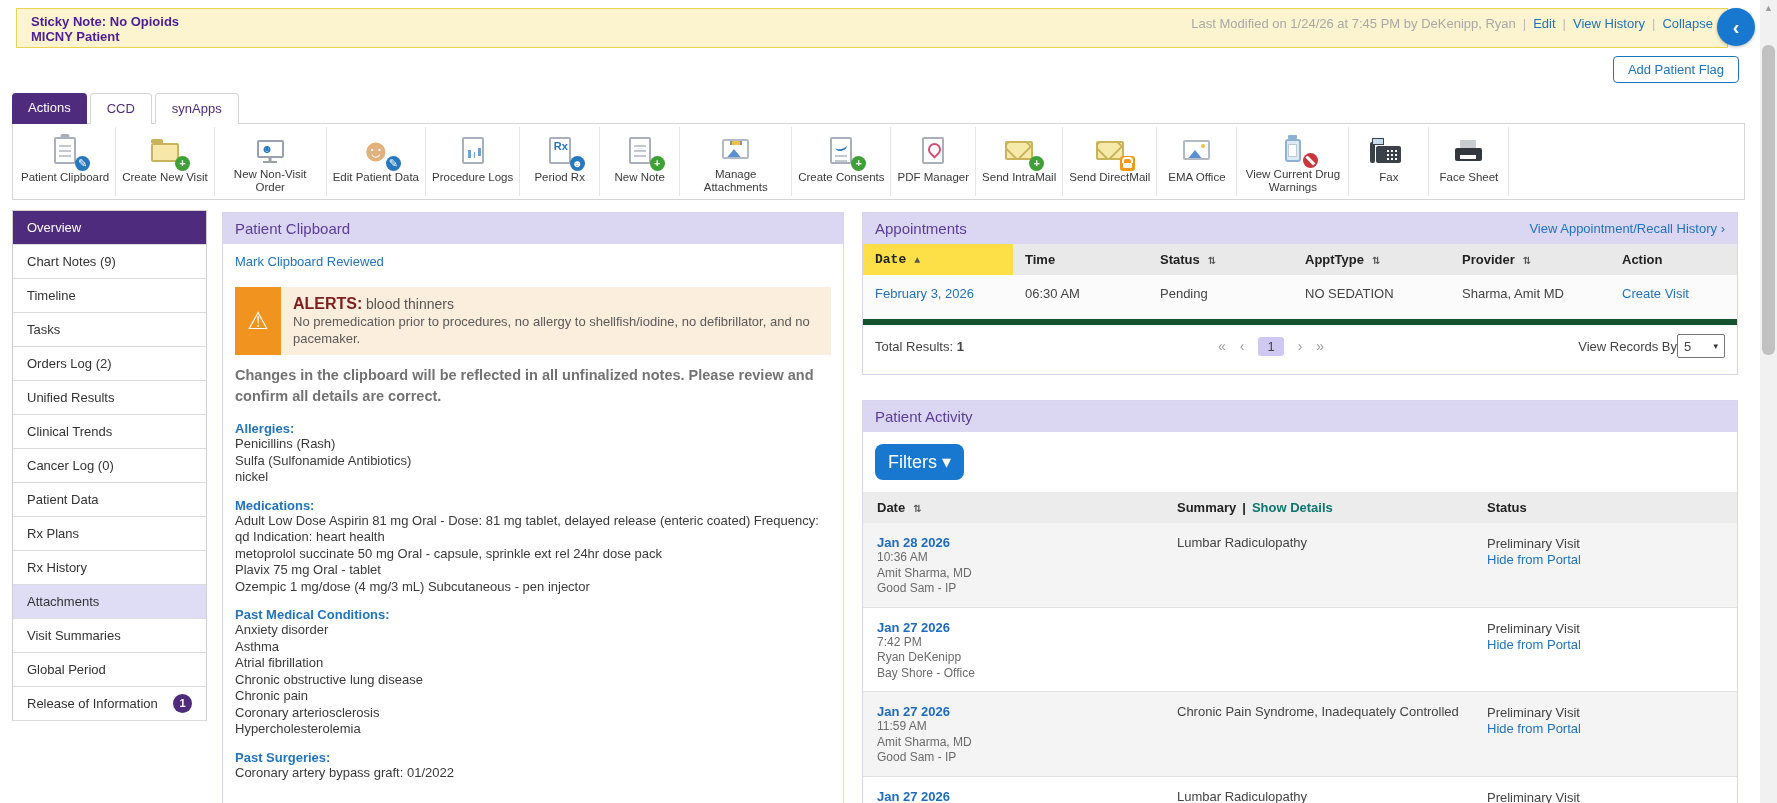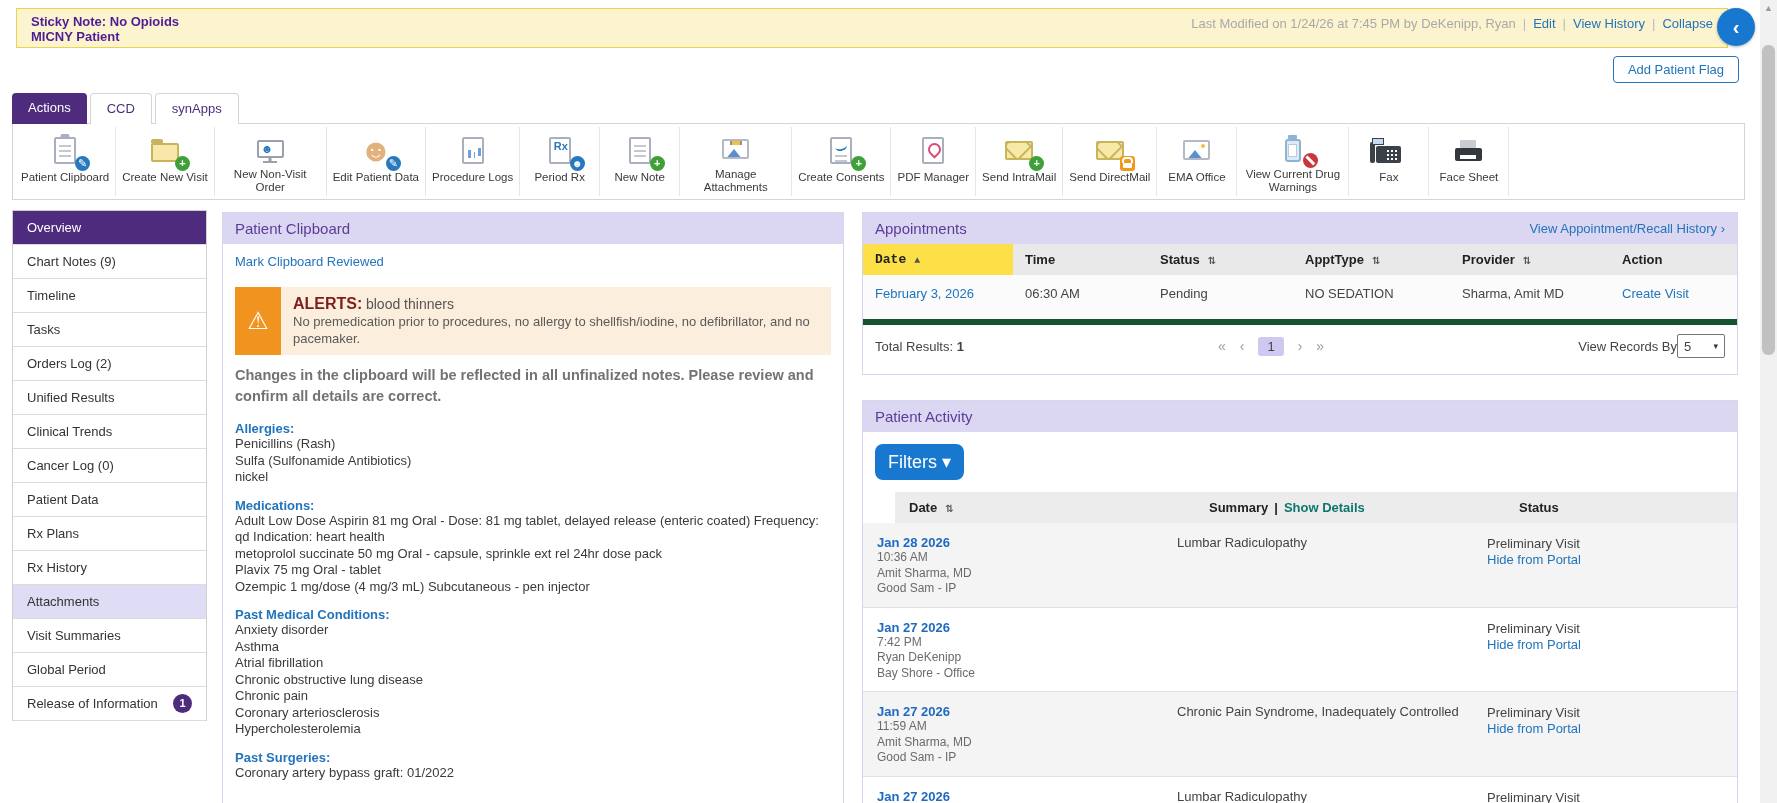--- a/index.html
+++ b/index.html
@@ -143,21 +143,21 @@
   .records-by { display:flex; align-items:center; }
   .select-box { border:1px solid #767676; border-radius:2px; width:48px; height:24px; padding:0 6px;
     display:flex; align-items:center; justify-content:space-between; cursor:pointer; background:#fff; }
   .select-caret { font-size:9px; color:#333; }
 
   
   .activity-panel { left:862px; top:400px; width:876px; height:420px; }
   .filters-row { padding:12px; }
   .filters-btn { background:#1878D0; color:#fff; border:none; border-radius:8px; padding:7px 13px;
     font-size:18px; cursor:pointer; font-family:inherit; }
-  .act-hrow { display:flex; background:#ECECEC; font-weight:bold; color:#222;margin-left:32px; }
+  .act-hrow { display:flex; background:#ECECEC; font-weight:bold; color:#222; }
   .act-hrow > div { padding:8px 0 8px 14px; }
   .a-date{width:300px;} .a-sum{width:310px;} .a-stat{flex:1;}
   .pipe::before { content:"|"; color:#222; margin:0 6px; }
   .show-details { color:#0f766e; font-weight:bold; }
   .act-row { display:flex; border-bottom:1px solid #E2E2E2; }
   .act-row > div { padding:12px 0 10px 14px; }
   .act-row.striped { background:#F4F4F4; }
   .act-date-link { color:#1E6BBF; font-weight:bold; display:block; }
   .act-sub { color:#6B6B6B; font-size:12px; line-height:15.5px; }
   .act-sum-text { color:#444; line-height:16px; }

